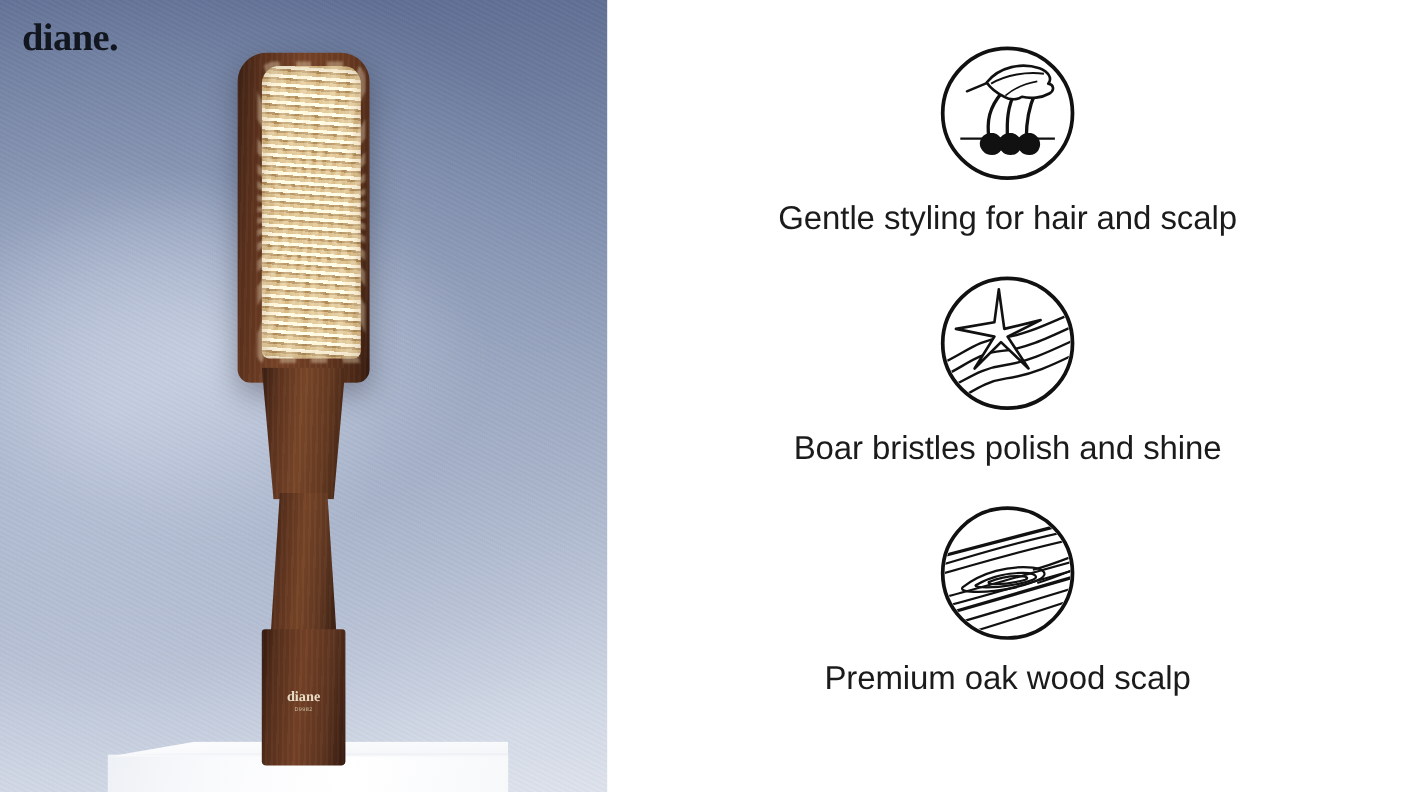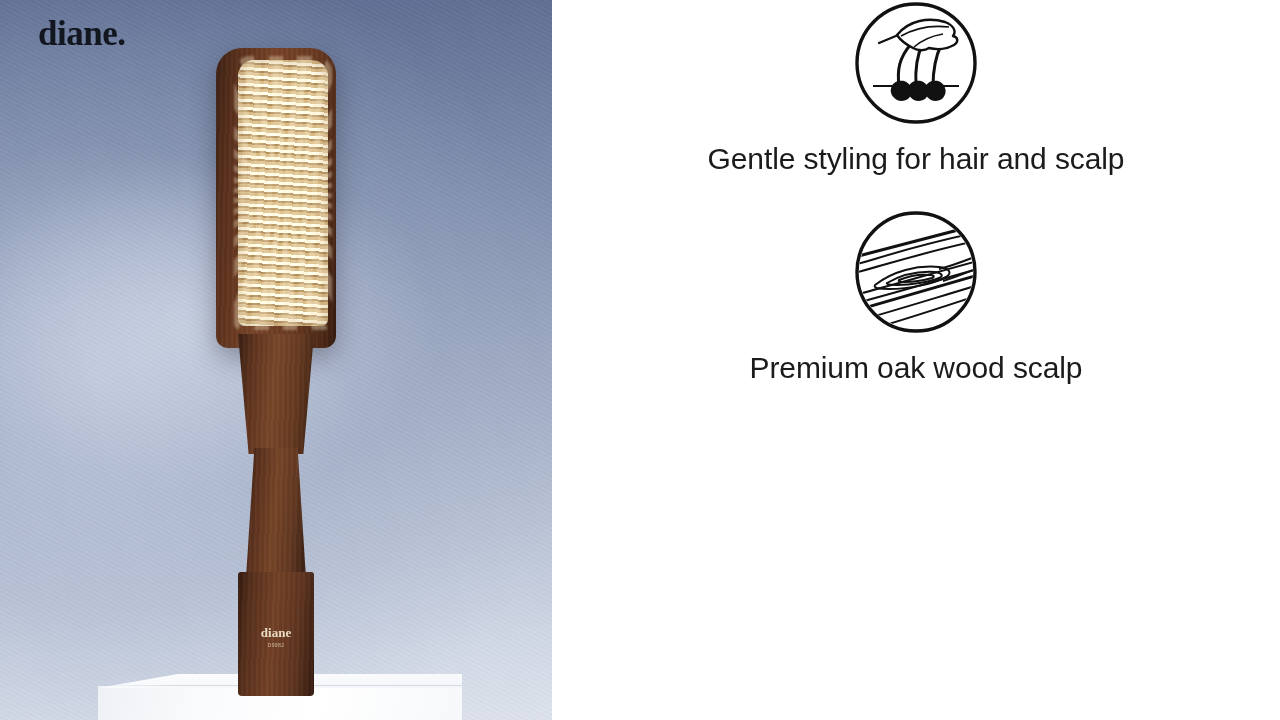--- a/index.html
+++ b/index.html
@@ -39,21 +39,21 @@
     position:absolute;
     left:-10%; top:22%;
     width:90%; height:46%;
     background:radial-gradient(ellipse at center, rgba(222,229,241,0.55) 0%, rgba(222,229,241,0.0) 70%);
     filter:blur(14px);
   }
 
   
   .brand-logo{
     position:absolute;
-    left:38px; top:16px;
+    left:20px; top:16px;
     font-family:"Liberation Serif", serif;
     font-size:35px;
     font-weight:700;
     letter-spacing:-0.5px;
     color:#12161f;
     line-height:1;
     z-index:9;
   }
   .brand-logo .dot{ font-size:35px; }
 
@@ -179,20 +179,21 @@
 
   
   .feature-panel{
     flex:1 1 auto;
     height:720px;
     background:#ffffff;
     display:flex;
     flex-direction:column;
     justify-content:flex-start;
     align-items:center;
+    padding-top:40px;
   }
   .feature{
     display:flex;
     flex-direction:column;
     align-items:center;
     width:100%;
   }
   .feature + .feature{ margin-top:34px; }
   .feature-icon{
     width:126px; height:126px;
@@ -266,20 +267,40 @@
 
       <path d="M44 35 C56 20 76 17 92 22 C100 25 104 31 100 36
                C105 37 106 42 101 45 C94 49 84 50 76 48
                C72 51 65 51 60 48 C54 45 48 41 44 35 Z" fill="#fff" stroke="#111" stroke-width="2.4" stroke-linejoin="round"></path>
       <path d="M48 36 C62 28 80 25 96 27" fill="none" stroke="#111" stroke-width="1.7"></path>
       <path d="M61 47 C68 41 78 36 90 34" fill="none" stroke="#111" stroke-width="1.5"></path>
     </svg>
     <div class="feature-label">Gentle styling for hair and scalp</div>
   </div>
 
+  <div class="feature">
+    <svg class="feature-icon" viewBox="0 0 126 126">
+      <defs>
+        <clipPath id="circClip2">
+            <circle cx="63" cy="63" r="57"></circle>
+          </clipPath>
+      </defs>
+      <circle cx="63" cy="63" r="59" fill="#fff" stroke="#111" stroke-width="3.4"></circle>
+      <g clip-path="url(#circClip2)">
+
+        <path d="M2 82 C24 72 36 60 58 58 C78 56 98 46 126 34" fill="none" stroke="#111" stroke-width="2.2"></path>
+        <path d="M2 94 C22 86 34 72 58 70 C80 68 100 58 126 46" fill="none" stroke="#111" stroke-width="2.2"></path>
+        <path d="M4 106 C24 98 36 86 60 83 C82 80 102 70 126 59" fill="none" stroke="#111" stroke-width="2.2"></path>
+        <path d="M10 118 C28 110 40 98 62 95 C84 92 104 83 126 72" fill="none" stroke="#111" stroke-width="2.2"></path>
+      </g>
+
+      <path d="M55 14 L60 50 L93 42 L63 57 L82 86 L57 62 L33 86 L51 57 L16 50 L51 44 Z" fill="#fff" stroke="#111" stroke-width="2.4" stroke-linejoin="round"></path>
+    </svg>
+    <div class="feature-label">Boar bristles polish and shine</div>
+  </div>
 
   <div class="feature">
     <svg class="feature-icon" viewBox="0 0 126 126">
       <defs>
         <clipPath id="circClip3">
             <circle cx="63" cy="63" r="57"></circle>
           </clipPath>
       </defs>
       <circle cx="63" cy="63" r="59" fill="#fff" stroke="#111" stroke-width="3.4"></circle>
       <g clip-path="url(#circClip3)" fill="none" stroke="#111" stroke-width="2">

